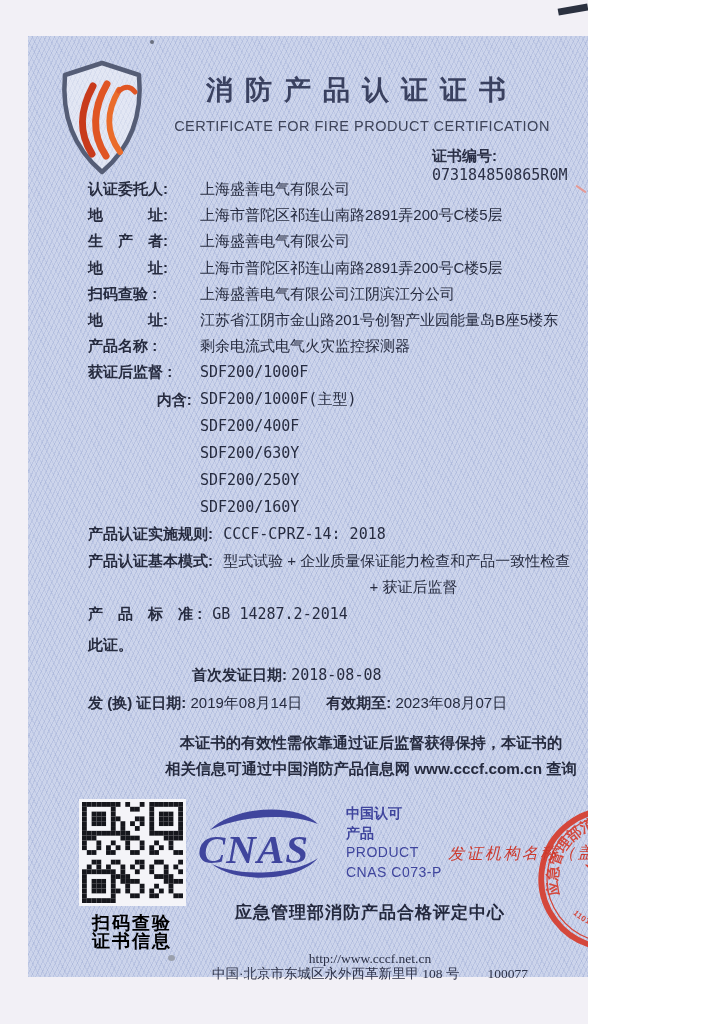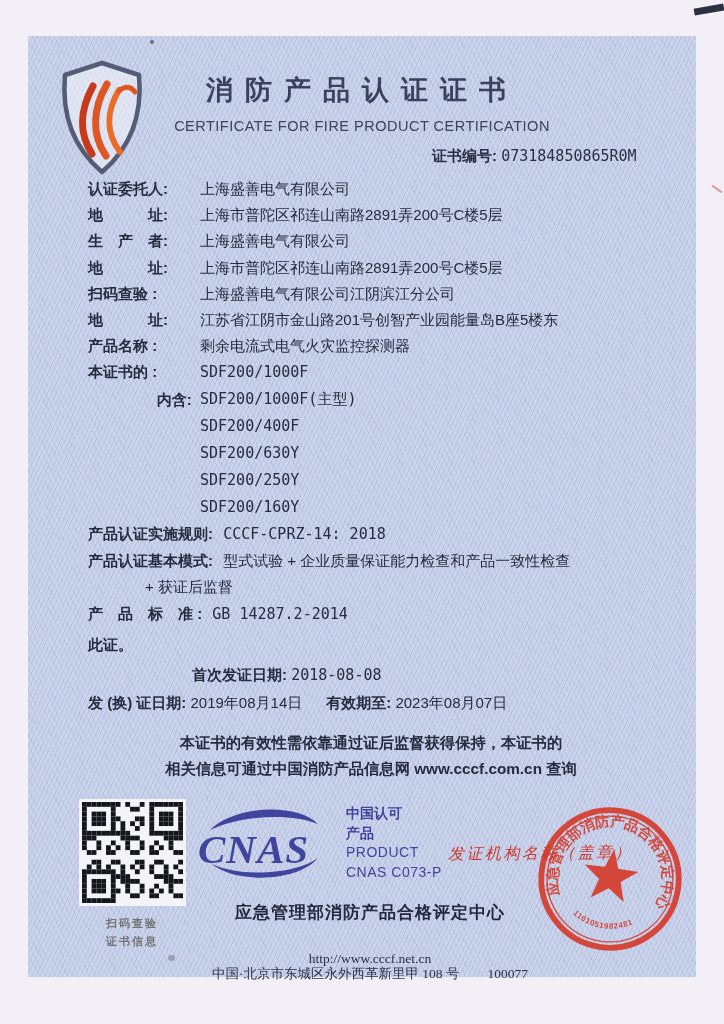--- a/index.html
+++ b/index.html
@@ -1,17 +1,17 @@
 <!DOCTYPE html>
 <html><head>
 <meta charset="utf-8">
 <style>
   html,body{margin:0;padding:0;}
   #page{
-    position:relative; width:724px; height:1024px; overflow:hidden;
+    position:relative; width:588px; height:1024px; overflow:hidden;
     background:#f2f0f6;
     font-family:"Liberation Sans", sans-serif;
     color:#262b3f;
   }
   
   #panel{
     position:absolute; left:28px; top:36px; width:668px; height:941px;
     background-color:#ccd4eb;
     background-image:
       repeating-linear-gradient(115deg, rgba(110,130,190,0.20) 0 1px, transparent 1px 4px),
@@ -36,33 +36,33 @@
   #content{position:absolute; left:88px; top:176px; width:566px; font-size:15px;}
   .f-row{display:flex; line-height:26.2px;}
   .f-lab{font-weight:700; width:112px; white-space:pre; flex:0 0 auto;}
   .f-val{flex:1;}
   .inc-row{display:flex; line-height:27.5px;}
   .inc-lab{font-weight:700; width:112px; text-align:right; white-space:pre; flex:0 0 auto; padding-right:4px; box-sizing:border-box;}
   .model-line{margin-left:112px; line-height:27px;}
   .r-row{display:flex; line-height:26.5px;}
   .r-lab{font-weight:700; white-space:pre; flex:0 0 auto;}
   .r-val{margin-left:6px;}
-  .mode2{margin-left:57px; line-height:26.5px;}
+  .mode2{margin-left:85px; line-height:26.5px;text-align:center;}
   .statement{margin-top:5px; line-height:26.5px;}
   .statement .cn{font-weight:700;}
   .date1{margin-left:104px; line-height:27px; margin-top:2px;}
   .date2{line-height:28px;}
   .b{font-weight:700;}
   .gap24{display:inline-block; width:24px;}
   .notice{margin-top:13px; text-align:center; font-weight:700; line-height:26.5px; font-size:15.3px;}
 
   
   #qr-block{position:absolute; left:78px; top:799px; width:108px; text-align:center;}
   #qr-block svg{background:#f4f4f8; padding:3px;}
-  #qr-caption{margin-top:5px; font-size:11px; line-height:17.5px; letter-spacing:2px; color:#737373; font-weight:700;}
+  #qr-caption{margin-top:5px; font-size:18px; line-height:17.5px; letter-spacing:2px; color:#000000; font-weight:700;}
   #cnas-block{position:absolute; left:192px; top:800px; display:flex;}
   #cnas-text{margin-left:12px; margin-top:4px; font-size:14px; line-height:19.5px; color:#3f459d; font-weight:700;}
   #cnas-text .latin{font-weight:400; letter-spacing:0.5px;}
   #issuer-note{
     position:absolute; left:448px; top:843px; width:260px;
     color:#cc392d; font-size:16px; letter-spacing:2.5px; font-style:italic;
     transform:rotate(-0.5deg); z-index:3;
   }
   #stamp{position:absolute; left:536px; top:805px; width:148px; height:148px; transform:rotate(8deg); opacity:0.92; z-index:2;}
   #org-line{position:absolute; left:112px; top:901px; width:516px; text-align:center; font-weight:700; font-size:17px; letter-spacing:1px; color:#23283d;}
@@ -121,21 +121,21 @@
       </div>
     <div class="f-row">
         <span class="f-lab">地　　　址: </span>
         <span class="f-val">江苏省江阴市金山路201号创智产业园能量岛B座5楼东</span>
       </div>
     <div class="f-row">
         <span class="f-lab">产品名称 : </span>
         <span class="f-val">剩余电流式电气火灾监控探测器</span>
       </div>
     <div class="f-row">
-        <span class="f-lab">本证书的 : </span>
+        <span class="f-lab">获证后监督 : </span>
         <span class="f-val mono">SDF200/1000F</span>
       </div>
 
     <div class="inc-row">
         <span class="inc-lab">内含: </span>
         <span class="f-val mono">SDF200/1000F(主型)</span>
       </div>
     <div class="model-line mono">SDF200/400F</div>
     <div class="model-line mono">SDF200/630Y</div>
     <div class="model-line mono">SDF200/250Y</div>

